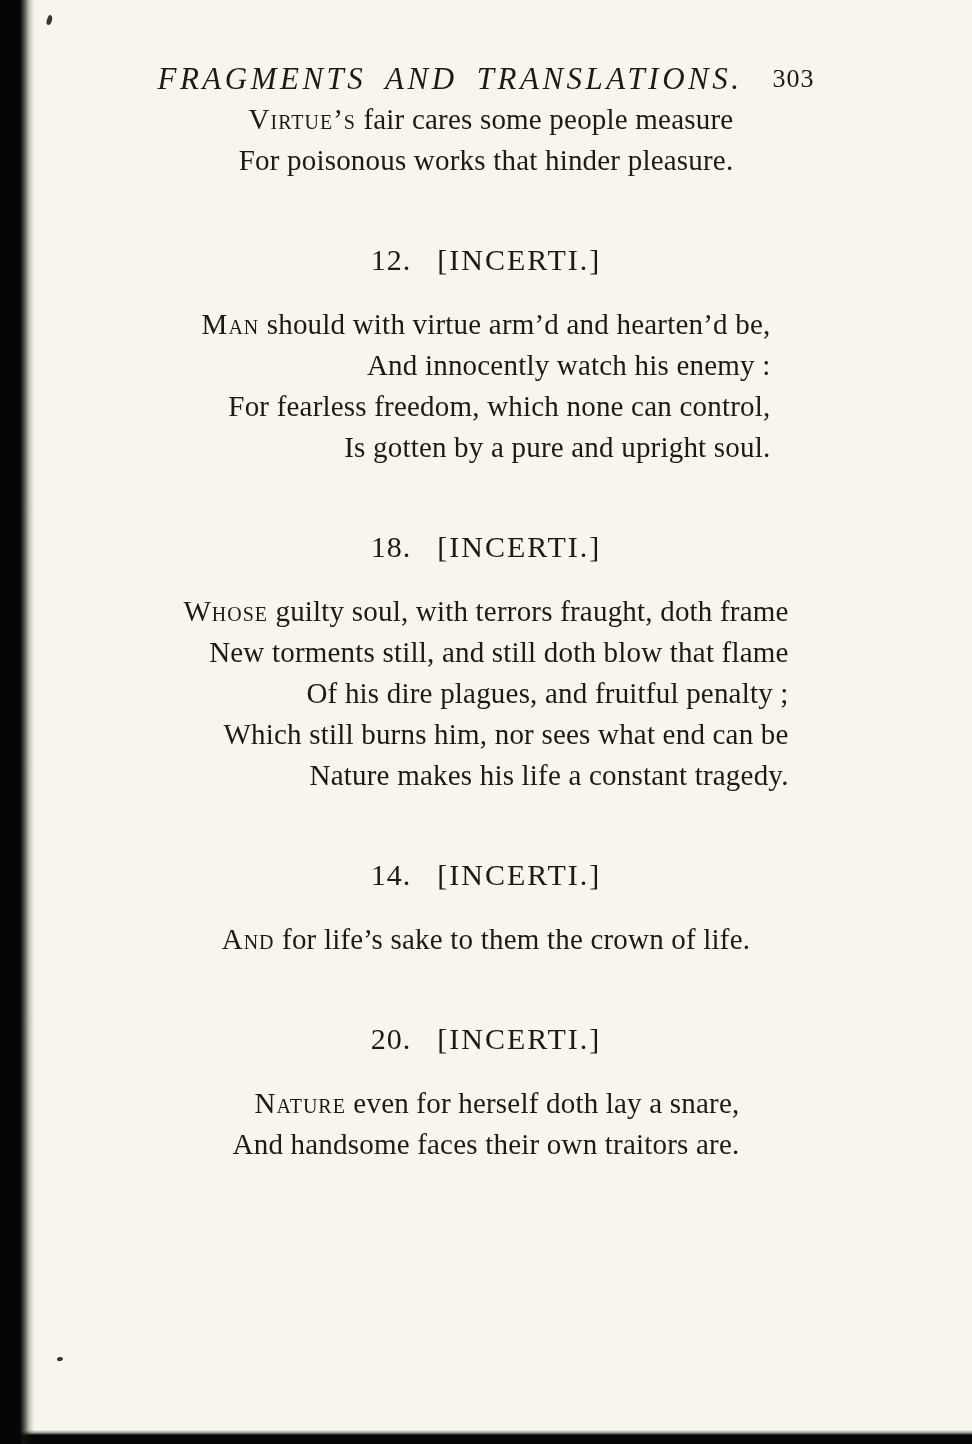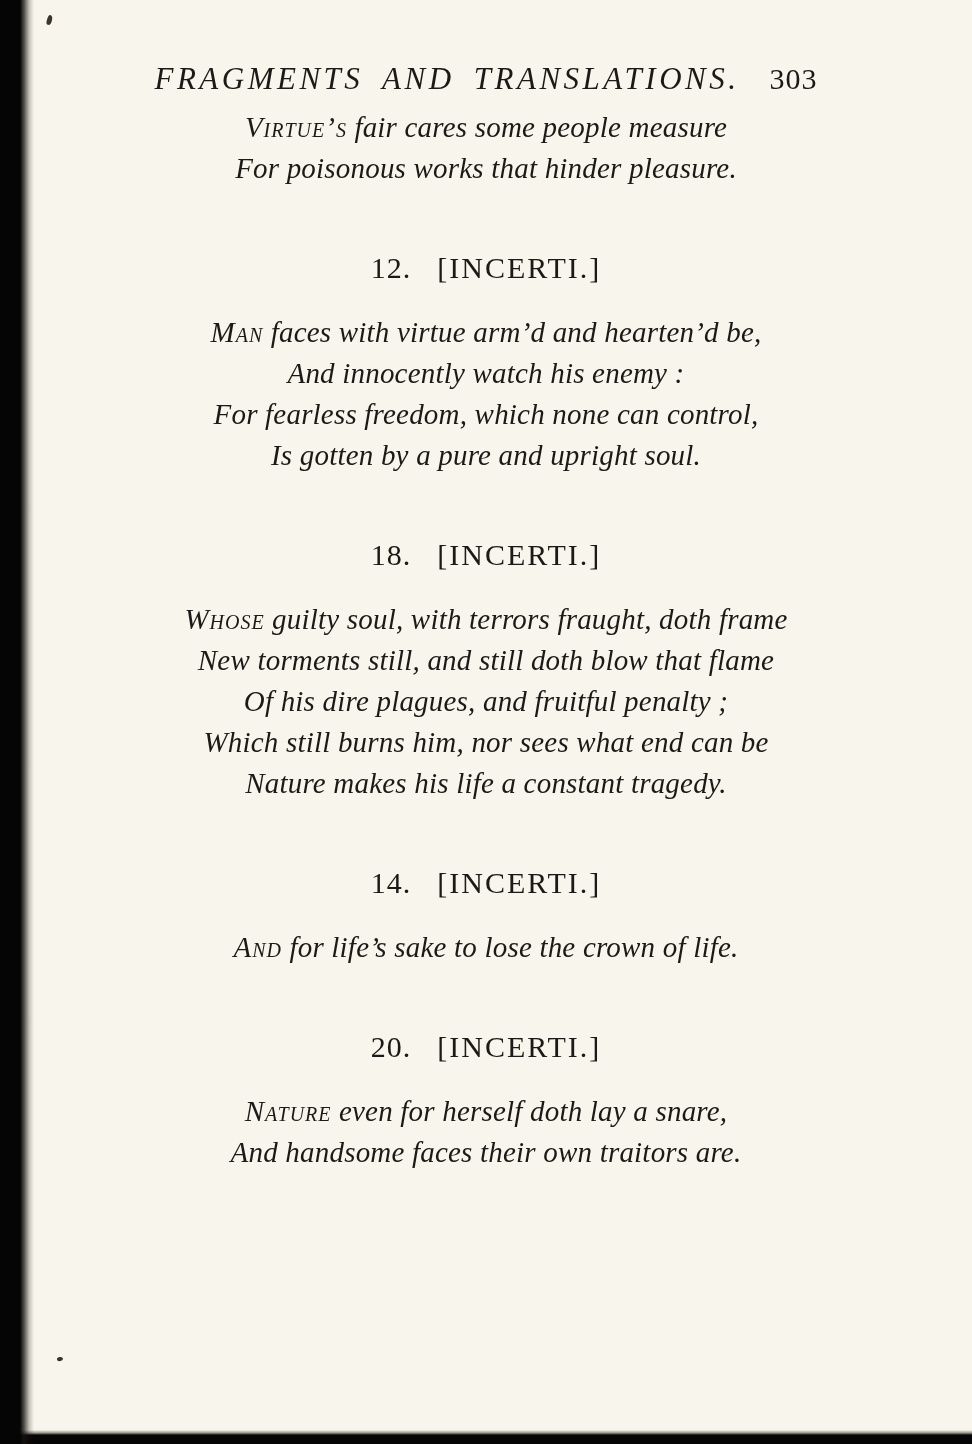--- a/index.html
+++ b/index.html
@@ -59,44 +59,43 @@
     font-size: 31px;
     white-space: nowrap;
   }
   .running-title {
     font-style: italic;
     letter-spacing: 3.5px;
     word-spacing: 8px;
   }
   .page-number {
     margin-left: 30px;
-    font-size: 30px;
+    font-size: 26px;
     letter-spacing: 1px;
   }
 
   
   .section-heading {
     margin: 58px 0 24px 0;
     line-height: 41px;
     text-align: center;
     font-size: 30px;
     white-space: nowrap;
   }
   .section-number {
     margin-right: 26px;
     letter-spacing: 1px;
   }
   .section-title {
     letter-spacing: 2px;
   }
   .poem {
     width: fit-content;
-    margin: 8px auto;
-    text-align: center;
-    font-style: italic;
+    margin: 0 auto;
+    text-align: right;
   }
   .line {
     font-size: 29px;
     line-height: 41px;
     white-space: nowrap;
     letter-spacing: 0.2px;
   }
   .lead {
     font-variant: small-caps;
     letter-spacing: 1px;
@@ -122,21 +121,21 @@
       <div class="line"><span class="lead">Virtue’s</span><span> fair cares some people measure</span></div>
       <div class="line"><span class="lead"></span><span>For poisonous works that hinder pleasure.</span></div>
     </div>
   </div>
 
   <div class="section">
     <div class="section-heading">
       <span class="section-number">12.</span><span class="section-title">[INCERTI.]</span>
     </div>
     <div class="poem">
-      <div class="line"><span class="lead">Man</span><span> faces with virtue arm’d and hearten’d be,</span></div>
+      <div class="line"><span class="lead">Man</span><span> should with virtue arm’d and hearten’d be,</span></div>
       <div class="line"><span class="lead"></span><span>And innocently watch his enemy :</span></div>
       <div class="line"><span class="lead"></span><span>For fearless freedom, which none can control,</span></div>
       <div class="line"><span class="lead"></span><span>Is gotten by a pure and upright soul.</span></div>
     </div>
   </div>
 
   <div class="section">
     <div class="section-heading">
       <span class="section-number">18.</span><span class="section-title">[INCERTI.]</span>
     </div>
@@ -147,21 +146,21 @@
       <div class="line"><span class="lead"></span><span>Which still burns him, nor sees what end can be</span></div>
       <div class="line"><span class="lead"></span><span>Nature makes his life a constant tragedy.</span></div>
     </div>
   </div>
 
   <div class="section">
     <div class="section-heading">
       <span class="section-number">14.</span><span class="section-title">[INCERTI.]</span>
     </div>
     <div class="poem">
-      <div class="line"><span class="lead">And</span><span> for life’s sake to lose the crown of life.</span></div>
+      <div class="line"><span class="lead">And</span><span> for life’s sake to them the crown of life.</span></div>
     </div>
   </div>
 
   <div class="section">
     <div class="section-heading">
       <span class="section-number">20.</span><span class="section-title">[INCERTI.]</span>
     </div>
     <div class="poem">
       <div class="line"><span class="lead">Nature</span><span> even for herself doth lay a snare,</span></div>
       <div class="line"><span class="lead"></span><span>And handsome faces their own traitors are.</span></div>

